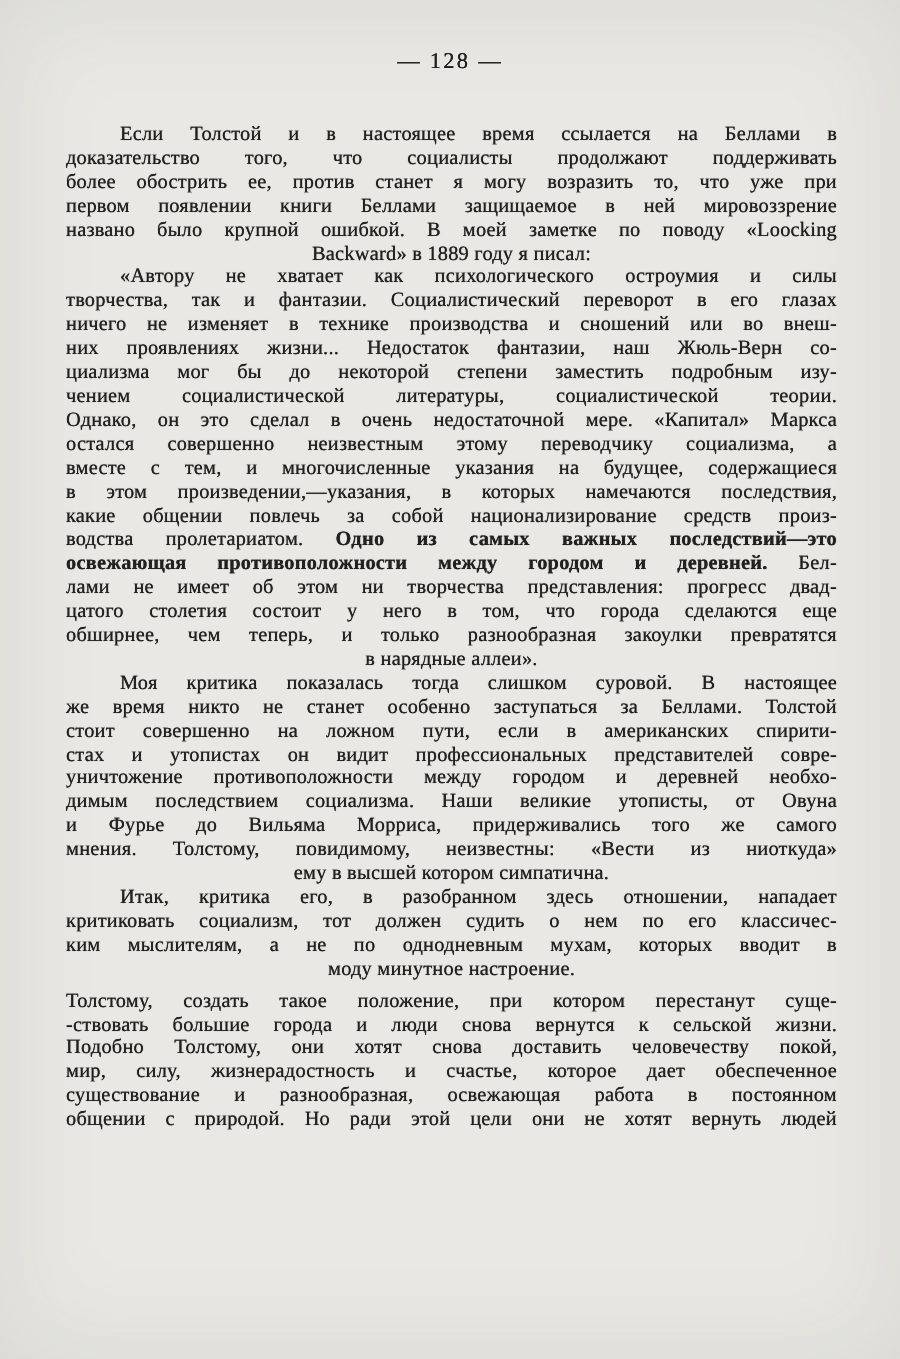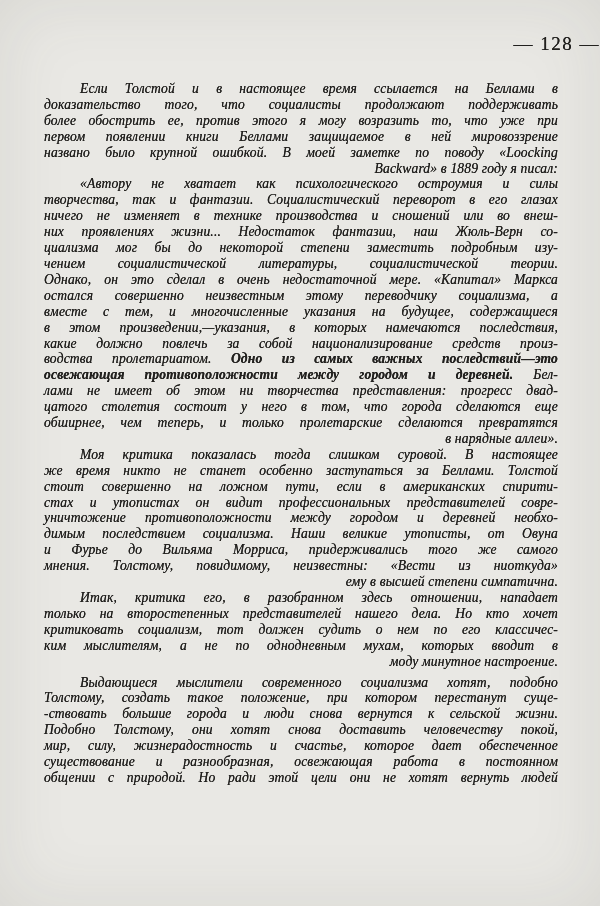--- a/index.html
+++ b/index.html
@@ -17,92 +17,90 @@
   
   .page::after {
     content: "";
     position: absolute; inset: 0;
     box-shadow: inset 0 0 70px rgba(70, 68, 60, 0.10);
     pointer-events: none;
   }
   .page-number {
     position: absolute;
     top: 33px; left: 0; width: 100%;
-    text-align: right;
-    font-size: 19px;
+    text-align: center;
+    font-size: 15px;
     letter-spacing: 1.5px;
     text-shadow: 0 0 0.4px currentColor;
   }
   .body {
     position: absolute;
     left: 44px; top: 81px; width: 514px;
     font-size: 13.6px;
     line-height: 15.9px;
     letter-spacing: 0.15px;
     text-shadow: 0 0 0.45px currentColor; 
   }
-  .para { margin: 0; font-style: italic; }
-  .line { text-align: right; }
+  .para { margin: 0; }
+  .line { text-align: center; }
   .line.j { text-align: justify; text-align-last: justify; }
   .line.indent { text-indent: 36px; }
   .b { font-weight: bold; }
 </style>
 </head>
 <body>
 
 <div class="page">
   <div class="page-number">— 128 —</div>
   <div class="body">
       <div class="para">
         <div class="line j indent"><span class="n">Если Толстой и в настоящее время ссылается на Беллами в</span></div>
         <div class="line j"><span class="n">доказательство того, что социалисты продолжают поддерживать</span></div>
-        <div class="line j"><span class="n">более обострить ее, против этого я могу возразить то, что уже при</span></div>
+        <div class="line j"><span class="n">более обострить ее, против станет я могу возразить то, что уже при</span></div>
         <div class="line j"><span class="n">первом появлении книги Беллами защищаемое в ней мировоззрение</span></div>
         <div class="line j"><span class="n">названо было крупной ошибкой. В моей заметке по поводу «Loocking</span></div>
         <div class="line"><span class="n">Backward» в 1889 году я писал:</span></div>
       </div>
       <div class="para">
         <div class="line j indent"><span class="n">«Автору не хватает как психологического остроумия и силы</span></div>
         <div class="line j"><span class="n">творчества, так и фантазии. Социалистический переворот в его глазах</span></div>
         <div class="line j"><span class="n">ничего не изменяет в технике производства и сношений или во внеш-</span></div>
         <div class="line j"><span class="n">них проявлениях жизни... Недостаток фантазии, наш Жюль-Верн со-</span></div>
         <div class="line j"><span class="n">циализма мог бы до некоторой степени заместить подробным изу-</span></div>
         <div class="line j"><span class="n">чением социалистической литературы, социалистической теории.</span></div>
         <div class="line j"><span class="n">Однако, он это сделал в очень недостаточной мере. «Капитал» Маркса</span></div>
         <div class="line j"><span class="n">остался совершенно неизвестным этому переводчику социализма, а</span></div>
         <div class="line j"><span class="n">вместе с тем, и многочисленные указания на будущее, содержащиеся</span></div>
         <div class="line j"><span class="n">в этом произведении,—указания, в которых намечаются последствия,</span></div>
-        <div class="line j"><span class="n">какие должно повлечь за собой национализирование средств произ-</span></div>
+        <div class="line j"><span class="n">какие общении повлечь за собой национализирование средств произ-</span></div>
         <div class="line j"><span class="n">водства пролетариатом. </span><span class="b">Одно из самых важных последствий—это</span></div>
         <div class="line j"><span class="b">освежающая противоположности между городом и деревней.</span><span class="n"> Бел-</span></div>
         <div class="line j"><span class="n">лами не имеет об этом ни творчества представления: прогресс двад-</span></div>
         <div class="line j"><span class="n">цатого столетия состоит у него в том, что города сделаются еще</span></div>
-        <div class="line j"><span class="n">обширнее, чем теперь, и только пролетарские сделаются превратятся</span></div>
+        <div class="line j"><span class="n">обширнее, чем теперь, и только разнообразная закоулки превратятся</span></div>
         <div class="line"><span class="n">в нарядные аллеи».</span></div>
       </div>
       <div class="para">
         <div class="line j indent"><span class="n">Моя критика показалась тогда слишком суровой. В настоящее</span></div>
         <div class="line j"><span class="n">же время никто не станет особенно заступаться за Беллами. Толстой</span></div>
         <div class="line j"><span class="n">стоит совершенно на ложном пути, если в американских спирити-</span></div>
         <div class="line j"><span class="n">стах и утопистах он видит профессиональных представителей совре-</span></div>
         <div class="line j"><span class="n">уничтожение противоположности между городом и деревней необхо-</span></div>
         <div class="line j"><span class="n">димым последствием социализма. Наши великие утописты, от Овуна</span></div>
         <div class="line j"><span class="n">и Фурье до Вильяма Морриса, придерживались того же самого</span></div>
         <div class="line j"><span class="n">мнения. Толстому, повидимому, неизвестны: «Вести из ниоткуда»</span></div>
-        <div class="line"><span class="n">ему в высшей степени симпатична.</span></div>
+        <div class="line"><span class="n">ему в высшей котором симпатична.</span></div>
       </div>
       <div class="para">
         <div class="line j indent"><span class="n">Итак, критика его, в разобранном здесь отношении, нападает</span></div>
-        <div class="line j"><span class="n">только на второстепенных представителей нашего дела. Но кто хочет</span></div>
         <div class="line j"><span class="n">критиковать социализм, тот должен судить о нем по его классичес-</span></div>
         <div class="line j"><span class="n">ким мыслителям, а не по однодневным мухам, которых вводит в</span></div>
         <div class="line"><span class="n">моду минутное настроение.</span></div>
       </div>
       <div class="para" style="margin-top: 5px;">
-        <div class="line j indent"><span class="n">Выдающиеся мыслители современного социализма хотят, подобно</span></div>
         <div class="line j"><span class="n">Толстому, создать такое положение, при котором перестанут суще-</span></div>
         <div class="line j"><span class="n">-ствовать большие города и люди снова вернутся к сельской жизни.</span></div>
         <div class="line j"><span class="n">Подобно Толстому, они хотят снова доставить человечеству покой,</span></div>
         <div class="line j"><span class="n">мир, силу, жизнерадостность и счастье, которое дает обеспеченное</span></div>
         <div class="line j"><span class="n">существование и разнообразная, освежающая работа в постоянном</span></div>
         <div class="line j"><span class="n">общении с природой. Но ради этой цели они не хотят вернуть людей</span></div>
       </div>
     </div>
 </div>
 

